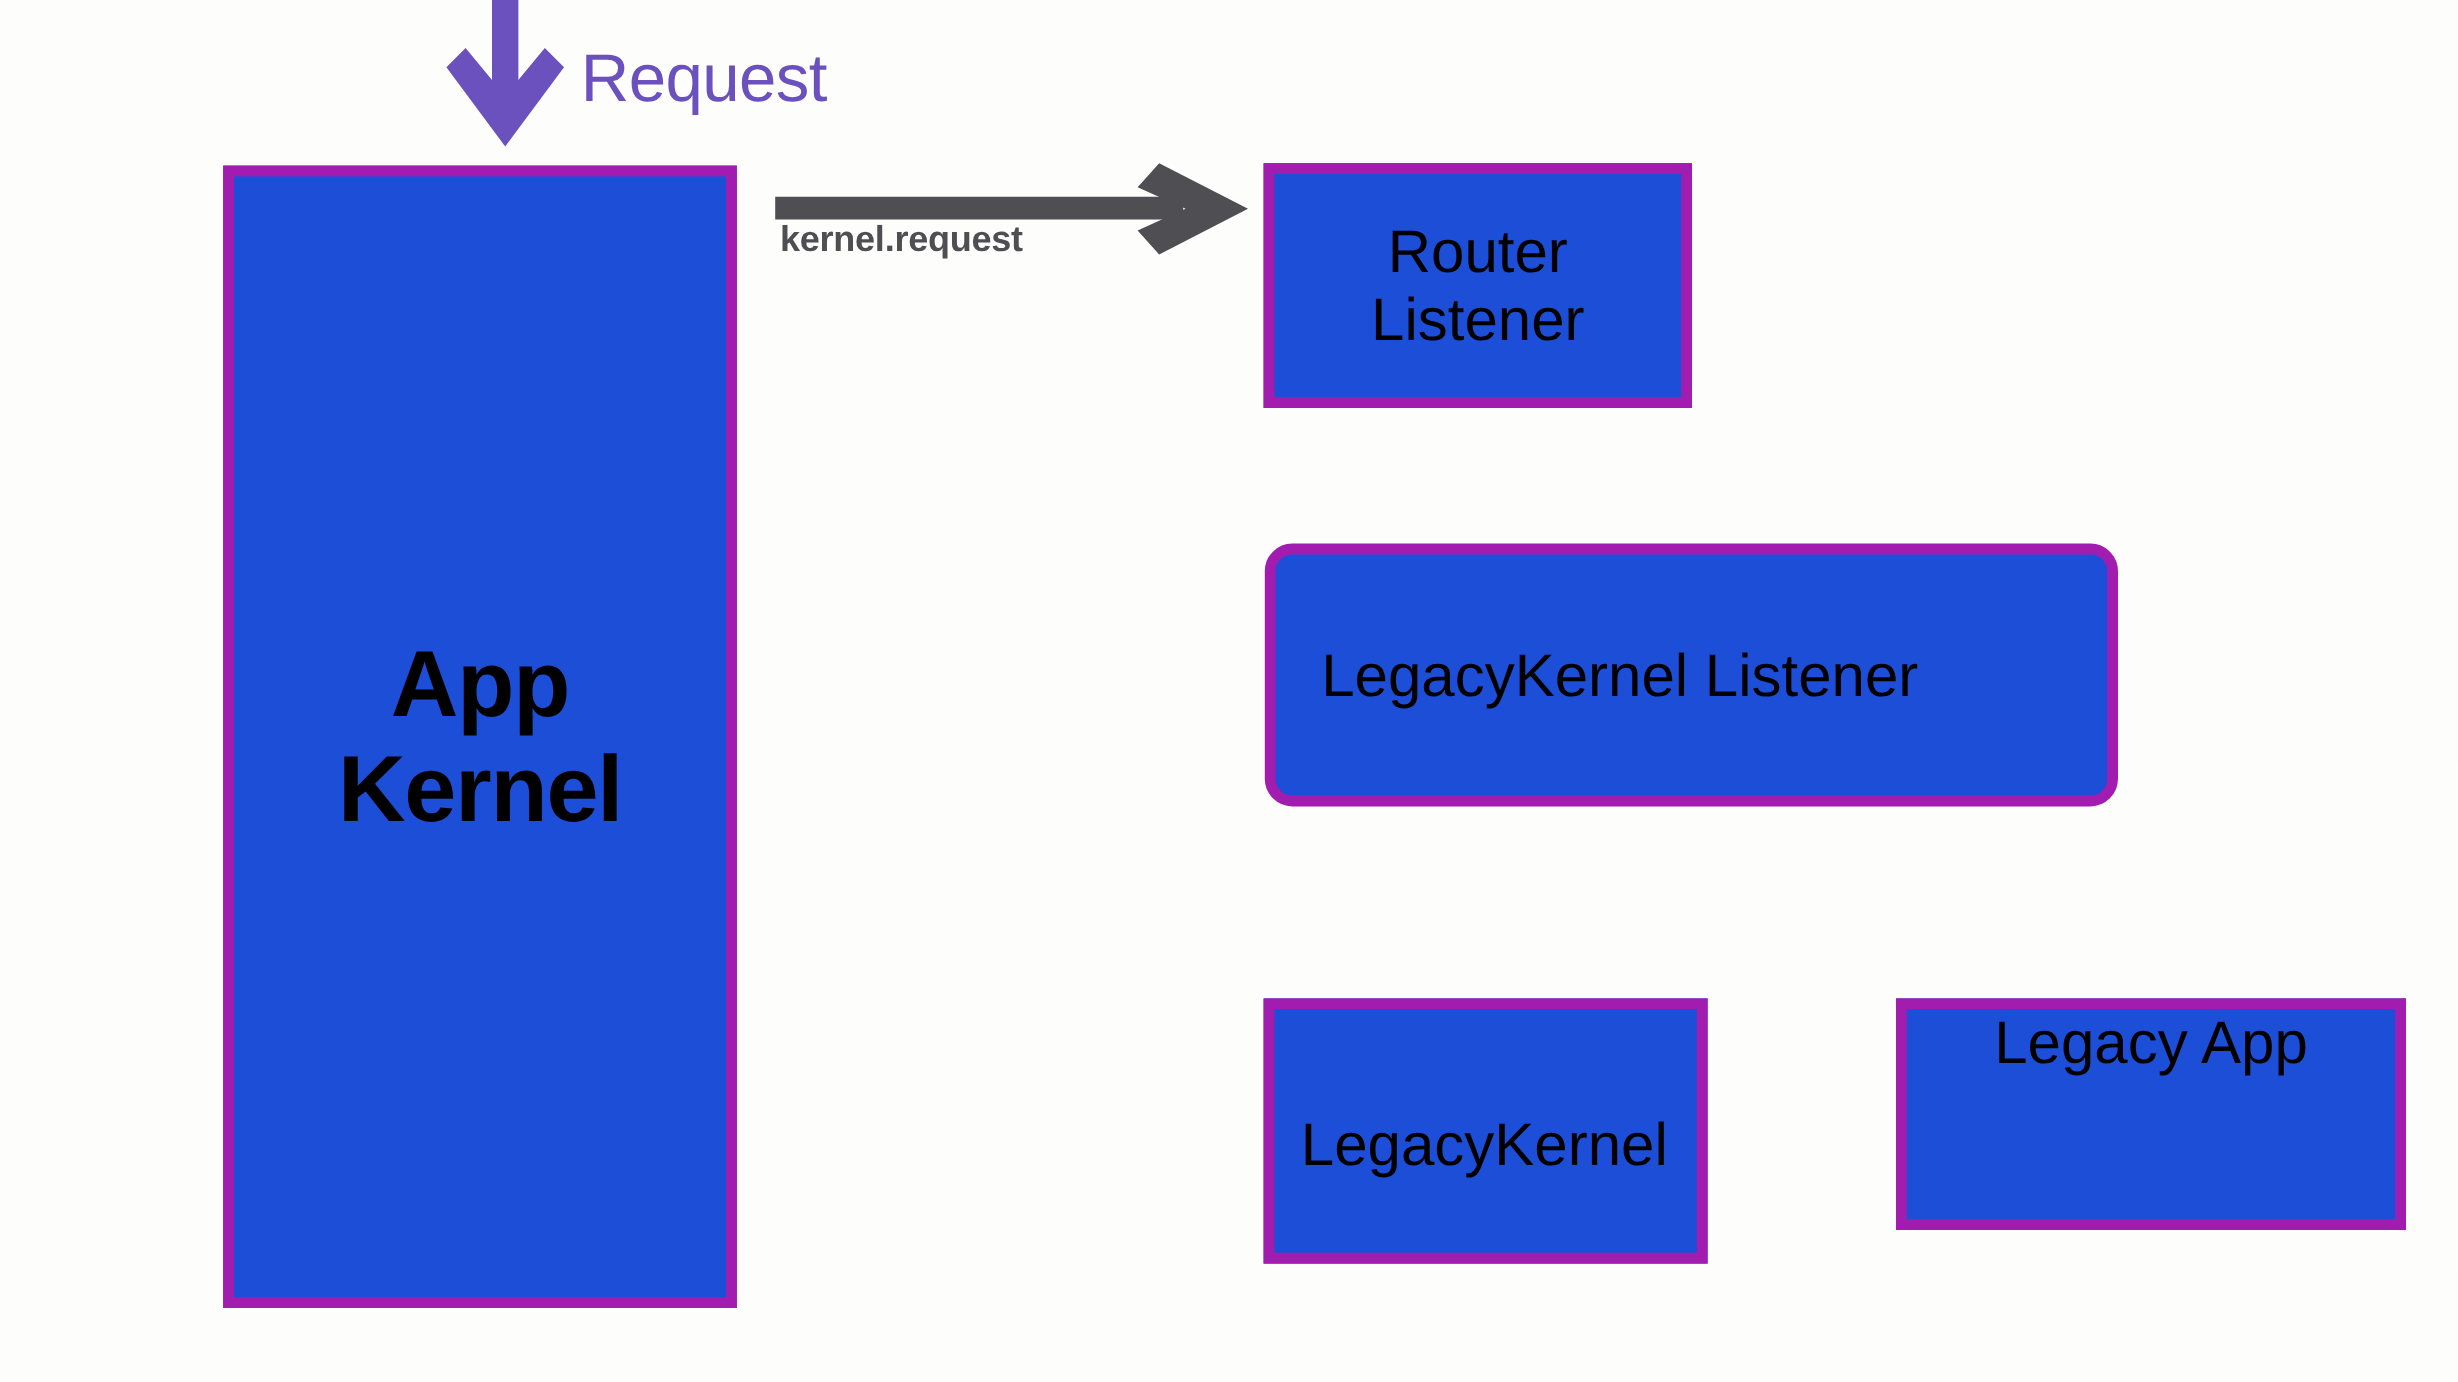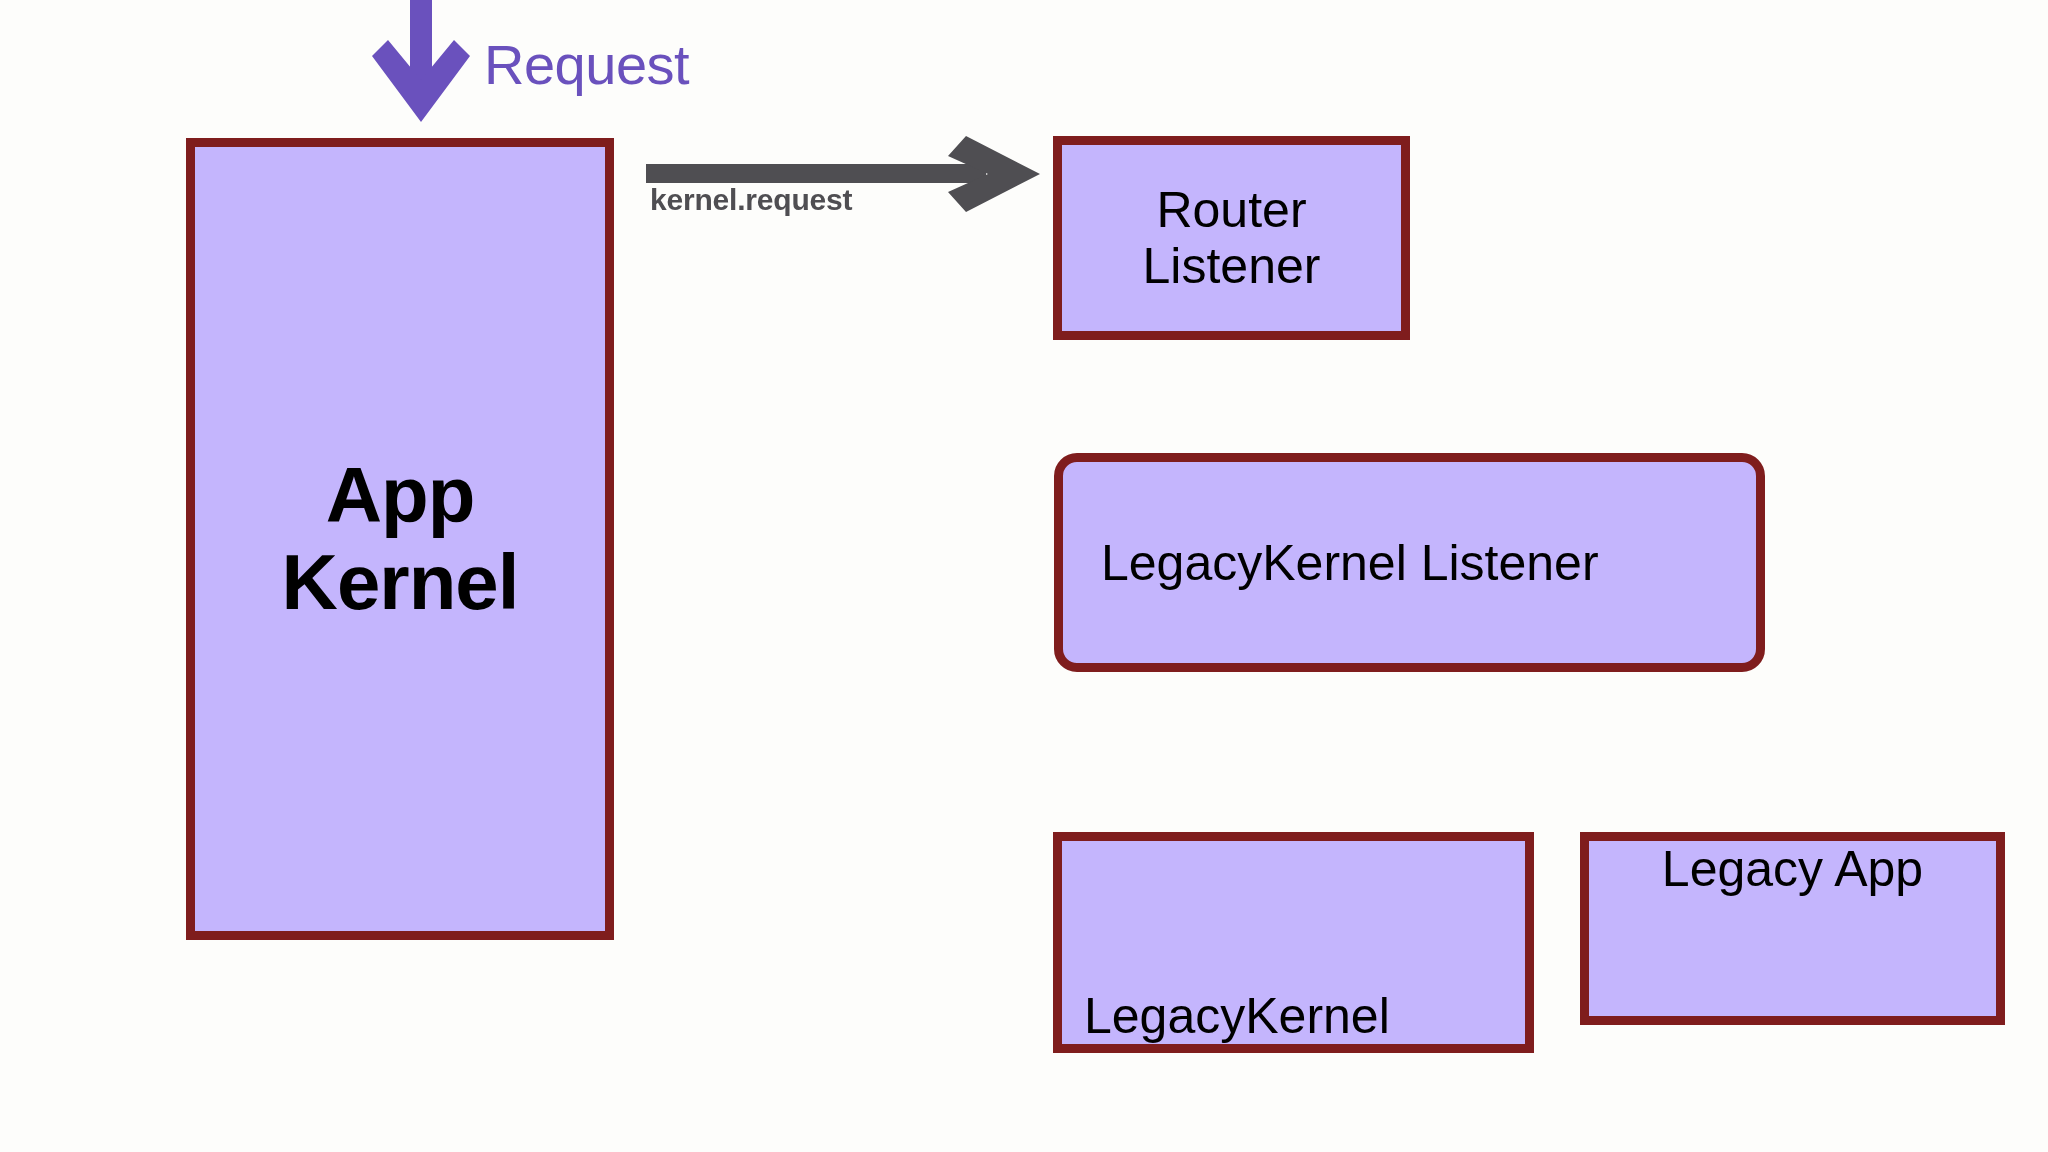--- a/index.html
+++ b/index.html
@@ -13,38 +13,38 @@
     height: 1152px;
     background: #fdfdfb;
     overflow: hidden;
     font-family: "Liberation Sans", sans-serif;
   }
 
   
   .node {
     position: absolute;
     box-sizing: border-box;
-    background: #c4b5fd;
-    border: 9px solid #7f1d1d;
+    background: #1d4ed8;
+    border: 9px solid #a21caf;
     display: flex;
   }
   .node .node-label {
     display: block;
     width: 100%;
     color: #000000;
     line-height: 1.12;
     white-space: pre-line;
   }
 
   
   #node-app-kernel {
     left: 186px;
     top: 138px;
     width: 428px;
-    height: 802px;
+    height: 952px;
     align-items: center;
     justify-content: center;
   }
   #node-app-kernel .node-label {
     font-size: 78px;
     font-weight: 700;
     text-align: center;
     letter-spacing: -1px;
   }
 
@@ -77,25 +77,26 @@
   #node-legacykernel-listener .node-label {
     font-size: 50px;
     font-weight: 400;
     text-align: left;
   }
 
   
   #node-legacykernel {
     left: 1053px;
     top: 832px;
-    width: 481px;
+    width: 370px;
     height: 221px;
     align-items: flex-end;
     justify-content: flex-start;
     padding-left: 22px;
+    padding-bottom: 62px;
   }
   #node-legacykernel .node-label {
     font-size: 50px;
     font-weight: 400;
     text-align: left;
   }
 
   
   #node-legacy-app {
     left: 1580px;

